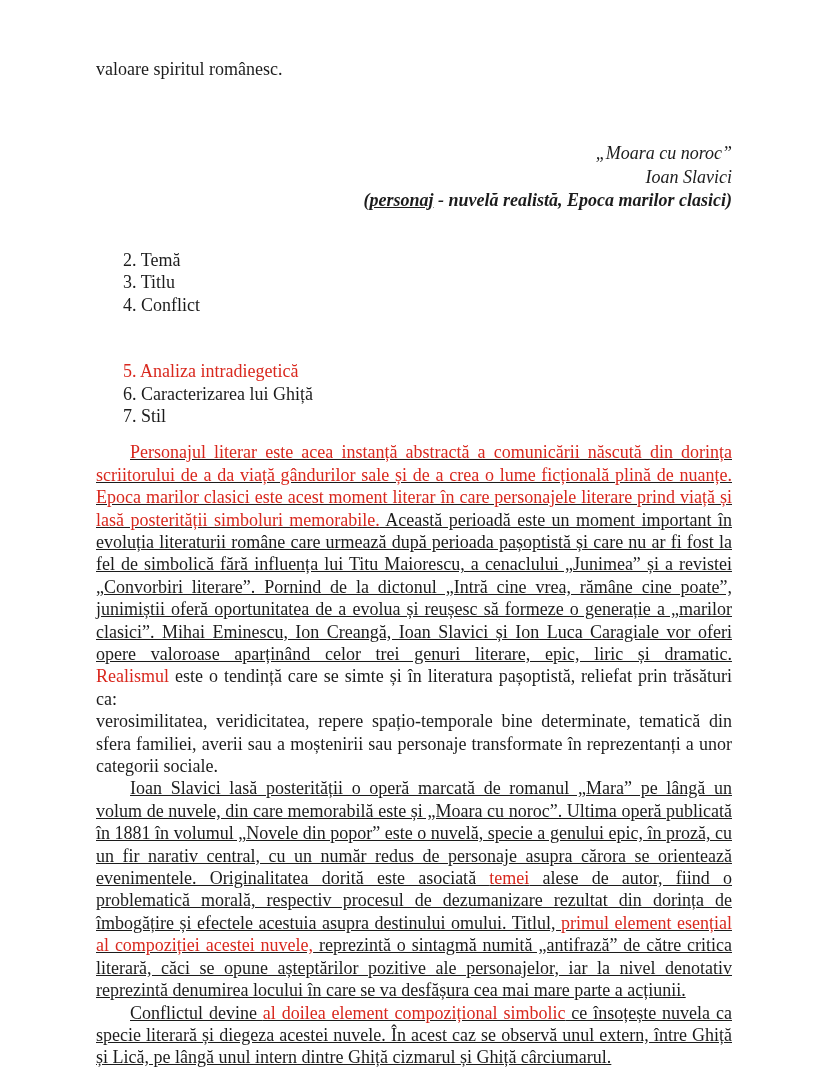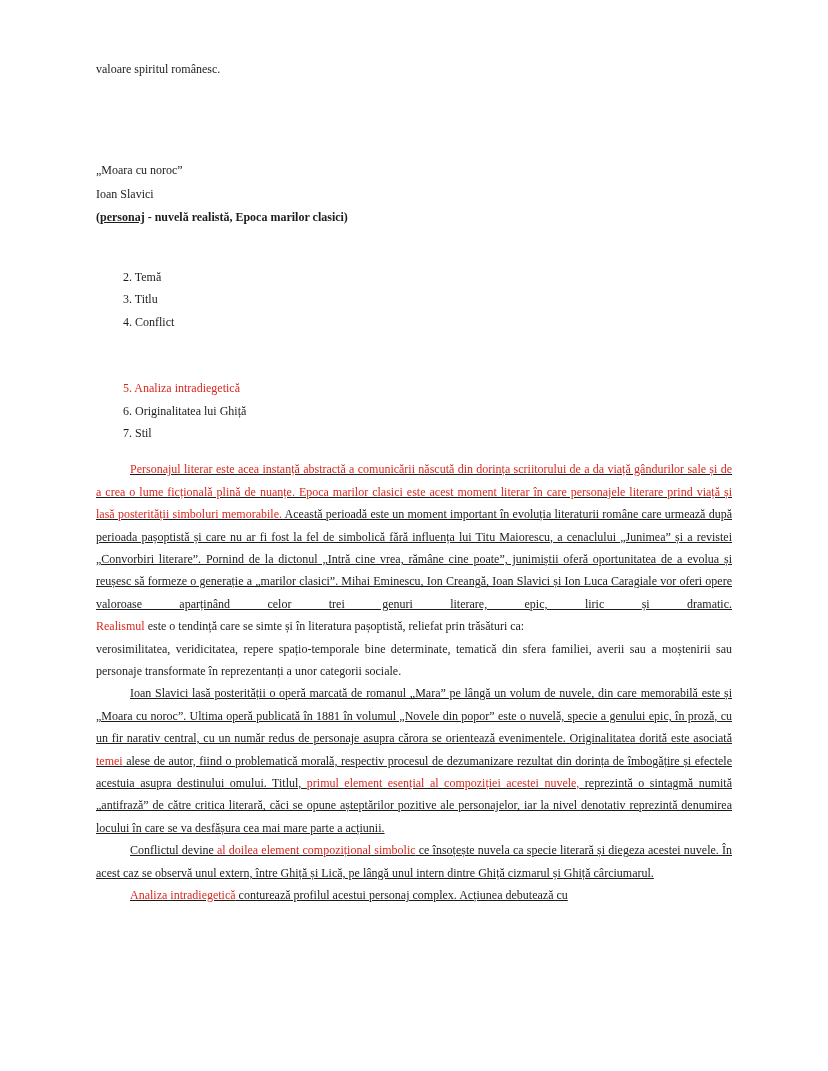--- a/index.html
+++ b/index.html
@@ -6,29 +6,30 @@
   .page {
     position: relative;
     width: 828px;
     height: 1071px;
     margin: 0;
     background: var(--page-bg, #ffffff);
     box-sizing: border-box;
     padding: 58px 96px 8px 96px;
     overflow: hidden;
     font-family: "Liberation Serif", "DejaVu Serif", serif;
-    font-size: 12px;
+    font-size: 18px;
     line-height: 22.4px;
     color: var(--ink, #1c1c1c);
   }
   .leading-line { text-align: left; }
   .title-block {
-    margin-top: 79px;
-    text-align: left;
+    margin-top: 62px;
+    text-align: right;
     line-height: 23.5px;
+    font-style: italic;
   }
   .title-subtitle { font-weight: bold; }
   .u { text-decoration: underline; }
   .outline {
     margin-top: 36px;
     margin-left: 27px;
   }
   .outline-item { white-space: nowrap; }
   .body-text { margin-top: 14px; }
   .para { margin: 0; text-align: justify; }
@@ -47,21 +48,21 @@
     <div>„Moara cu noroc”</div>
     <div>Ioan Slavici</div>
     <div class="title-subtitle"><span>(</span><span class="u">personaj</span><span> - nuvelă realistă, Epoca marilor clasici)</span></div>
   </div>
 
   <div class="outline">
     <div class="outline-item"><span>2.</span> <span>Temă</span></div>
     <div class="outline-item"><span>3.</span> <span>Titlu</span></div>
     <div class="outline-item"><span>4.</span> <span>Conflict</span></div>
     <div class="outline-item red"><span>5.</span> <span>Analiza intradiegetică</span></div>
-    <div class="outline-item"><span>6.</span> <span>Originalitatea lui Ghiță</span></div>
+    <div class="outline-item"><span>6.</span> <span>Caracterizarea lui Ghiță</span></div>
     <div class="outline-item"><span>7.</span> <span>Stil</span></div>
   </div>
 
   <div class="body-text">
     <div class="para indent flush-last"><span class="red">Personajul literar este acea instanță abstractă a comunicării născută din dorința scriitorului de a da viață gândurilor sale și de a crea o lume ficțională plină de nuanțe. Epoca marilor clasici este acest moment literar în care personajele literare prind viață și lasă posterității simboluri memorabile.</span><span> Această perioadă este un moment important în evoluția literaturii române care urmează după perioada pașoptistă și care nu ar fi fost la fel de simbolică fără influența lui Titu Maiorescu, a cenaclului „Junimea” și a revistei „Convorbiri literare”. Pornind de la dictonul „Intră cine vrea, rămâne cine poate”, junimiștii oferă oportunitatea de a evolua și reușesc să formeze o generație a „marilor clasici”. Mihai Eminescu, Ion Creangă, Ioan Slavici și Ion Luca Caragiale vor oferi opere valoroase aparținând celor trei genuri literare, epic, liric și dramatic.</span></div>
     <div class="para"><span class="red">Realismul</span><span> este o tendință care se simte și în literatura pașoptistă, reliefat prin trăsături ca:</span></div>
     <div class="para"><span>verosimilitatea, veridicitatea, repere spațio-temporale bine determinate, tematică din sfera familiei, averii sau a moștenirii sau personaje transformate în reprezentanți a unor categorii sociale.</span></div>
     <div class="para indent"><span>Ioan Slavici lasă posterității o operă marcată de romanul „Mara” pe lângă un volum de nuvele, din care memorabilă este și „Moara cu noroc”. Ultima operă publicată în 1881 în volumul „Novele din popor” este o nuvelă, specie a genului epic, în proză, cu un fir narativ central, cu un număr redus de personaje asupra cărora se orientează evenimentele. Originalitatea dorită este asociată </span><span class="red">temei</span><span> alese de autor, fiind o problematică morală, respectiv procesul de dezumanizare rezultat din dorința de îmbogățire și efectele acestuia asupra destinului omului. Titlul, </span><span class="red">primul element esențial al compoziției acestei nuvele,</span><span> reprezintă o sintagmă numită „antifrază” de către critica literară, căci se opune așteptărilor pozitive ale personajelor, iar la nivel denotativ reprezintă denumirea locului în care se va desfășura cea mai mare parte a acțiunii.</span></div>
     <div class="para indent"><span>Conflictul devine </span><span class="red">al doilea element compozițional simbolic</span><span> ce însoțește nuvela ca specie literară și diegeza acestei nuvele. În acest caz se observă unul extern, între Ghiță și Lică, pe lângă unul intern dintre Ghiță cizmarul și Ghiță cârciumarul.</span></div>
     <div class="para indent"><span class="red">Analiza intradiegetică</span><span> conturează profilul acestui personaj complex. Acțiunea debutează cu</span></div>

